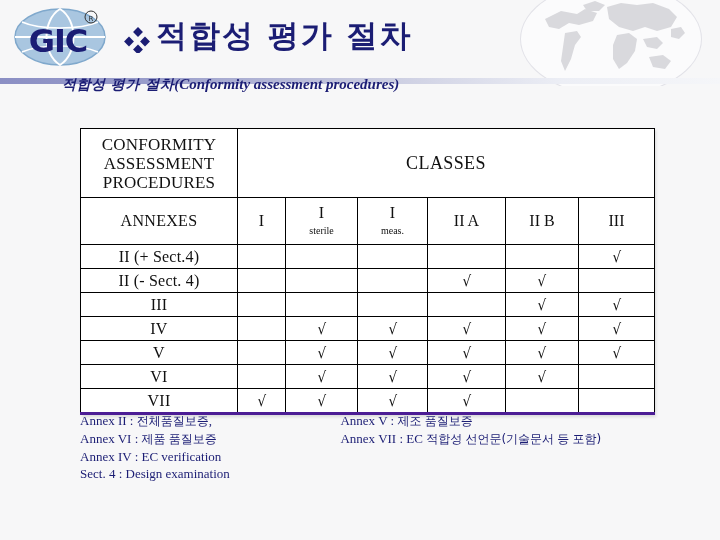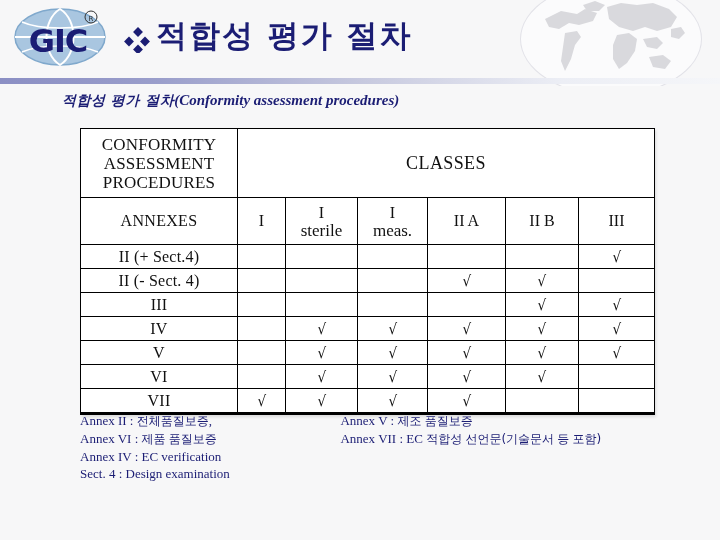--- a/index.html
+++ b/index.html
@@ -73,21 +73,21 @@
     top: 78px;
     width: 720px;
     height: 6px;
     background: linear-gradient(to right, #8b8fc4 0%, #9a9ecb 22%, #c9cbe0 52%, #eceef5 78%, #f5f6f9 100%);
   }
 
   
   #subtitle {
     position: absolute;
     left: 62px;
-    top: 92px;
+    top: 76px;
     font-family: "Liberation Serif", serif;
     font-size: 15px;
     font-weight: bold;
     font-style: italic;
     color: #1b1d74;
     white-space: nowrap;
   }
   #subtitle .ko {
     font-family: "DejaVu Sans", sans-serif;
     font-size: 14px;
@@ -147,37 +147,37 @@
     font-size: 16px;
     height: 46px;
     color: #3a3a3a;
     vertical-align: top;
     padding-top: 4px;
     line-height: 18px;
     border-bottom: 3px solid #000;
   }
   td.class-head .sub {
     display: block;
-    font-size: 17px;
+    font-size: 10px;
     line-height: 17px;
   }
   td.rowlabel {
     font-size: 16px;
     height: 23px;
     color: #3a3a3a;
     border-left: 3px solid #000;
     border-right: 3px solid #000;
     letter-spacing: 0.2px;
   }
   td.cell {
     height: 23px;
     font-size: 16px;
     color: #111;
   }
-  tr.lastrow td { border-bottom: 3px solid #000000; }
+  tr.lastrow td { border-bottom: 3px solid #4c1d95; }
   .tick {
     font-family: "DejaVu Sans", sans-serif;
     font-size: 15px;
     line-height: 15px;
     display: inline-block;
     transform: scaleX(0.9);
   }
 
   
   #footnotes {

